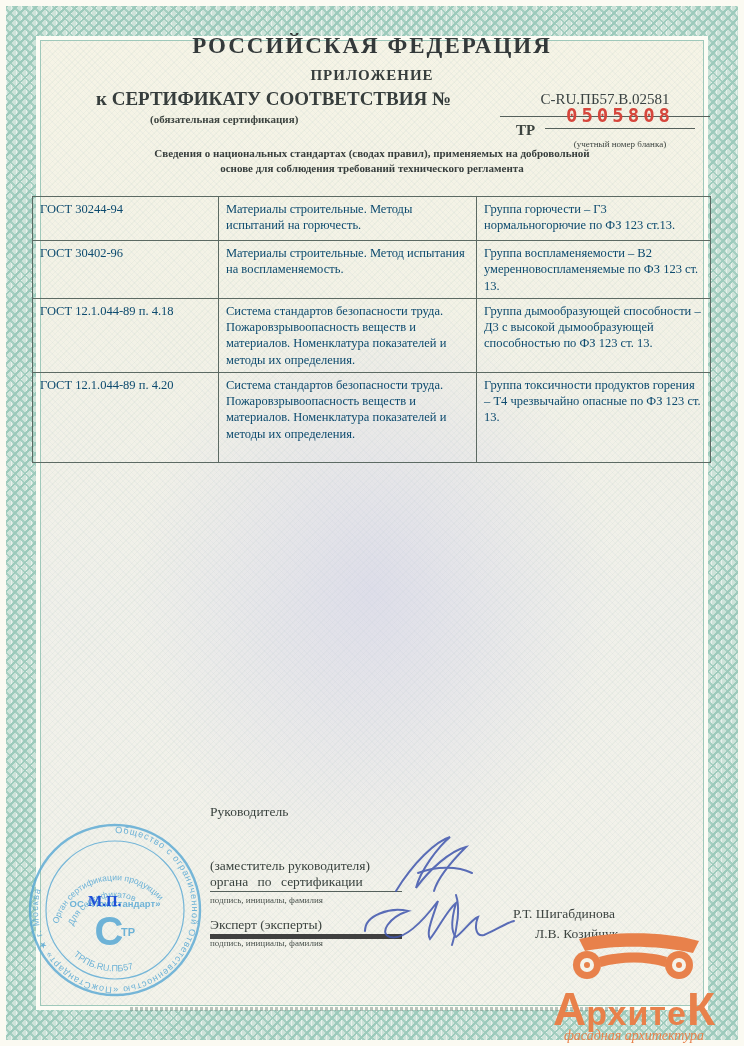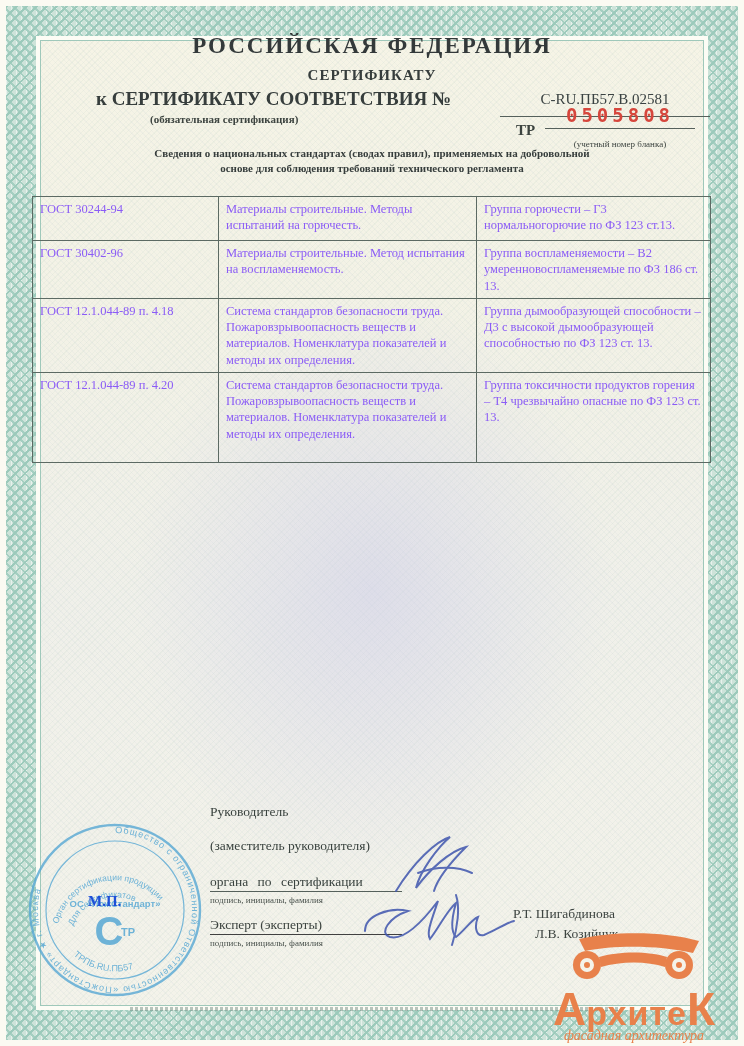--- a/index.html
+++ b/index.html
@@ -48,28 +48,28 @@
   table.std col:nth-child(3){width:234px;}
   table.std th, table.std td{
     border:1px solid #5c6a63;vertical-align:top;padding:4px 7px;
   }
   table.std th{
     font-family:"Liberation Sans", sans-serif;font-weight:normal;
     font-size:11px;line-height:1.25;color:#3c4a44;
   }
   table.std th.c{text-align:center;vertical-align:middle;}
   table.std th.l{text-align:left;}
-  table.std td{font-size:12.5px;line-height:1.3;color:#8b5cf6;text-align:left;}
+  table.std td{font-size:12.5px;line-height:1.3;color:#0c4a6e;text-align:left;}
   tr.h{height:42px;} tr.r1{height:44px;} tr.r2{height:49px;} tr.r3{height:72px;} tr.r4{height:90px;}
   
   .sig-label{left:210px;font-size:13.5px;line-height:1.18;color:#39423e;}
-  .l1{top:804px;} .l2{top:838px;} 
+  .l1{top:804px;} .l2{top:858px;} 
   .l3{top:874px;width:192px;word-spacing:6px;border-bottom:1px solid #55605b;padding-bottom:1px;}
   .cap1{left:210px;top:895px;font-size:9px;color:#4a524d;}
-  .expert{left:210px;top:917px;font-size:13.5px;border-bottom:1px solid #404040;padding-bottom:1px;width:192px;}
+  .expert{left:210px;top:917px;font-size:13.5px;border-bottom:5px solid #404040;padding-bottom:1px;width:192px;}
   .cap2{left:210px;top:938px;font-size:9px;color:#4a524d;}
   .name1{left:513px;top:870px;font-size:13.5px;margin-top:36px;}
   .name2{left:535px;top:926px;font-size:13.5px;}
   .mp{left:88px;top:893px;font-size:15px;font-weight:bold;color:#1d4ed8;z-index:3;}
   
   .stamp{left:22px;top:820px;z-index:2;}
   .inksig{z-index:3;}
   .sig1{left:388px;top:833px;}
   .sig2{left:360px;top:893px;}
   .microprint{
@@ -83,21 +83,21 @@
   .logo-tag{color:#e8814b;font-size:14px;font-style:italic;font-family:"Liberation Serif", serif;margin-top:-2px;}
 </style>
 </head>
 <body>
 
 <div class="page">
   <div class="frame-band"></div>
   <div class="content-area"></div>
 
   <div class="abs country">РОССИЙСКАЯ ФЕДЕРАЦИЯ</div>
-  <div class="abs doc-type">СЕРТИФИКАТУ</div>
+  <div class="abs doc-type">ПРИЛОЖЕНИЕ</div>
   <div class="abs cert-line">к СЕРТИФИКАТУ СООТВЕТСТВИЯ  №</div>
   <div class="abs cert-number" style="color:#3a4242;">C-RU.ПБ57.В.02581</div>
   <div class="abs mandatory">(обязательная сертификация)</div>
   <div class="abs tr-label">ТР</div>
   <div class="abs blank-number" style="color:#d6463c;">0505808</div>
   <div class="abs blank-caption">(учетный номер бланка)</div>
   <div class="abs desc">
     <span>Сведения о национальных стандартах (сводах правил), применяемых на добровольной</span><br>
     <span>основе для соблюдения требований технического регламента</span>
   </div>
@@ -110,21 +110,21 @@
       </colgroup>
     <tbody>
     <tr class="r1">
       <td>ГОСТ 30244-94</td>
       <td>Материалы строительные. Методы испытаний на горючесть.</td>
       <td>Группа горючести – Г3 нормальногорючие по ФЗ 123 ст.13.</td>
     </tr>
     <tr class="r2">
       <td>ГОСТ 30402-96</td>
       <td>Материалы строительные. Метод испытания на воспламеняемость.</td>
-      <td>Группа воспламеняемости – В2 умеренновоспламеняемые по ФЗ 186 ст. 13.</td>
+      <td>Группа воспламеняемости – В2 умеренновоспламеняемые по ФЗ 123 ст. 13.</td>
     </tr>
     <tr class="r3">
       <td>ГОСТ 12.1.044-89 п. 4.18</td>
       <td>Система стандартов безопасности труда. Пожаровзрывоопасность веществ и материалов. Номенклатура показателей и методы их определения.</td>
       <td>Группа дымообразующей способности – Д3 с высокой дымообразующей способностью по ФЗ 123 ст. 13.</td>
     </tr>
     <tr class="r4">
       <td>ГОСТ 12.1.044-89 п. 4.20</td>
       <td>Система стандартов безопасности труда. Пожаровзрывоопасность веществ и материалов. Номенклатура показателей и методы их определения.</td>
       <td>Группа токсичности продуктов горения  – Т4 чрезвычайно опасные по ФЗ 123 ст. 13.</td>

